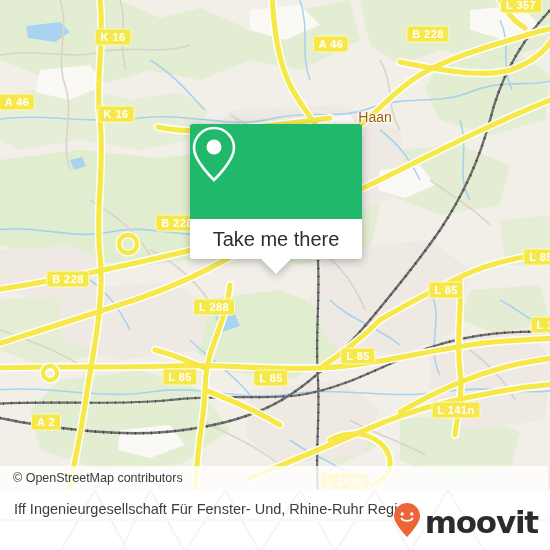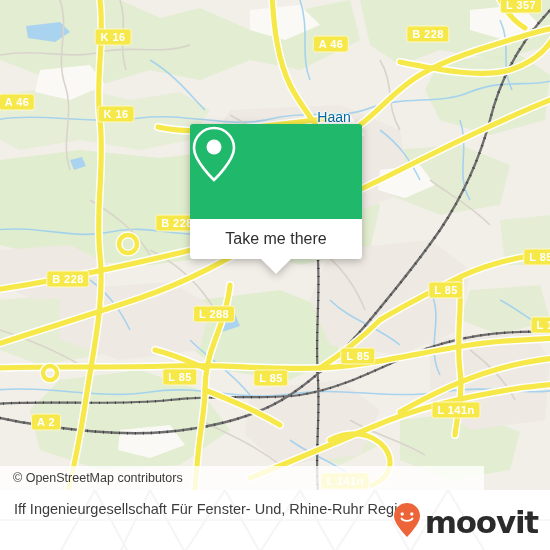--- a/index.html
+++ b/index.html
@@ -15,38 +15,38 @@
   
   .shield{position:absolute;transform:translate(-50%,-50%);
           background:#f7e84a;border:1.5px solid #fdf8c8;border-radius:3px;
           color:#ffffff;font-size:11px;font-weight:bold;
           font-family:"Liberation Sans",sans-serif;
           padding:1px 5px 2px 5px;white-space:nowrap;letter-spacing:.4px;
           line-height:12px;box-sizing:border-box;}
 
   
   .place{position:absolute;transform:translate(-50%,-50%);
-         color:#0369a1;font-size:14px;font-family:"Liberation Sans",sans-serif;
+         color:#a16207;font-size:14px;font-family:"Liberation Sans",sans-serif;
          text-shadow:0 0 3px #fff,0 0 3px #fff,1px 1px 2px #fff,-1px -1px 2px #fff;
-         white-space:nowrap;}
+         white-space:nowrap;margin-left:41px;}
 
   
   .popup{position:absolute;left:190px;top:124px;width:172px;
          filter:drop-shadow(0 2px 4px rgba(0,0,0,.28));}
   .popup-top{background:#20b86a;height:95px;border-radius:3px 3px 0 0;
              display:flex;align-items:center;justify-content:center;}
   .popup-bottom{background:#ffffff;height:40px;border-radius:0 0 3px 3px;
                 display:flex;align-items:center;justify-content:center;
-                color:#2e2e2e;font-size:16px;}
+                color:#2e2e2e;font-size:20px;}
   .popup-tail{position:absolute;left:50%;bottom:-15px;transform:translateX(-50%);
               width:0;height:0;border-left:16px solid transparent;
               border-right:16px solid transparent;border-top:16px solid #ffffff;}
 
   
-  .attrib{position:absolute;left:0;top:466px;width:484px;height:24px;
+  .attrib{position:absolute;left:0;top:466px;width:548px;height:24px;
           background:rgba(255,255,255,.80);
           display:flex;align-items:center;}
   .attrib span{font-size:12.5px;color:#3a3a3a;padding-left:13px;}
 
   
   .footer{position:absolute;left:0;top:490px;width:550px;height:60px;
           background:#ffffff;overflow:hidden;}
   .footer-wm{position:absolute;left:0;top:0;width:550px;height:60px;opacity:.45;}
   .caption{position:absolute;left:14px;top:9px;width:405px;
            font-size:14.5px;color:#3d3d3d;line-height:21px;}
@@ -235,21 +235,21 @@
     </svg>
 
     <div class="shield" style="left:113px;top:37px;">K 16</div>
     <div class="shield" style="left:331px;top:44px;">A 46</div>
     <div class="shield" style="left:428px;top:34px;">B 228</div>
     <div class="shield" style="left:521px;top:5px;">L 357</div>
     <div class="shield" style="left:17px;top:102px;">A 46</div>
     <div class="shield" style="left:116px;top:114px;">K 16</div>
     <div class="shield" style="left:177px;top:223px;">B 228</div>
     <div class="shield" style="left:68px;top:279px;">B 228</div>
-    <div class="shield" style="left:214px;top:307px;margin-top:7px;">L 288</div>
+    <div class="shield" style="left:214px;top:307px;">L 288</div>
     <div class="shield" style="left:446px;top:290px;">L 85</div>
     <div class="shield" style="left:541px;top:257px;">L 85</div>
     <div class="shield" style="left:358px;top:356px;">L 85</div>
     <div class="shield" style="left:180px;top:377px;">L 85</div>
     <div class="shield" style="left:271px;top:378px;">L 85</div>
     <div class="shield" style="left:545px;top:325px;">L 1</div>
     <div class="shield" style="left:46px;top:422px;">A 2</div>
     <div class="shield" style="left:456px;top:410px;">L 141n</div>
     <div class="shield" style="left:345px;top:481px;">L 141n</div>
 

